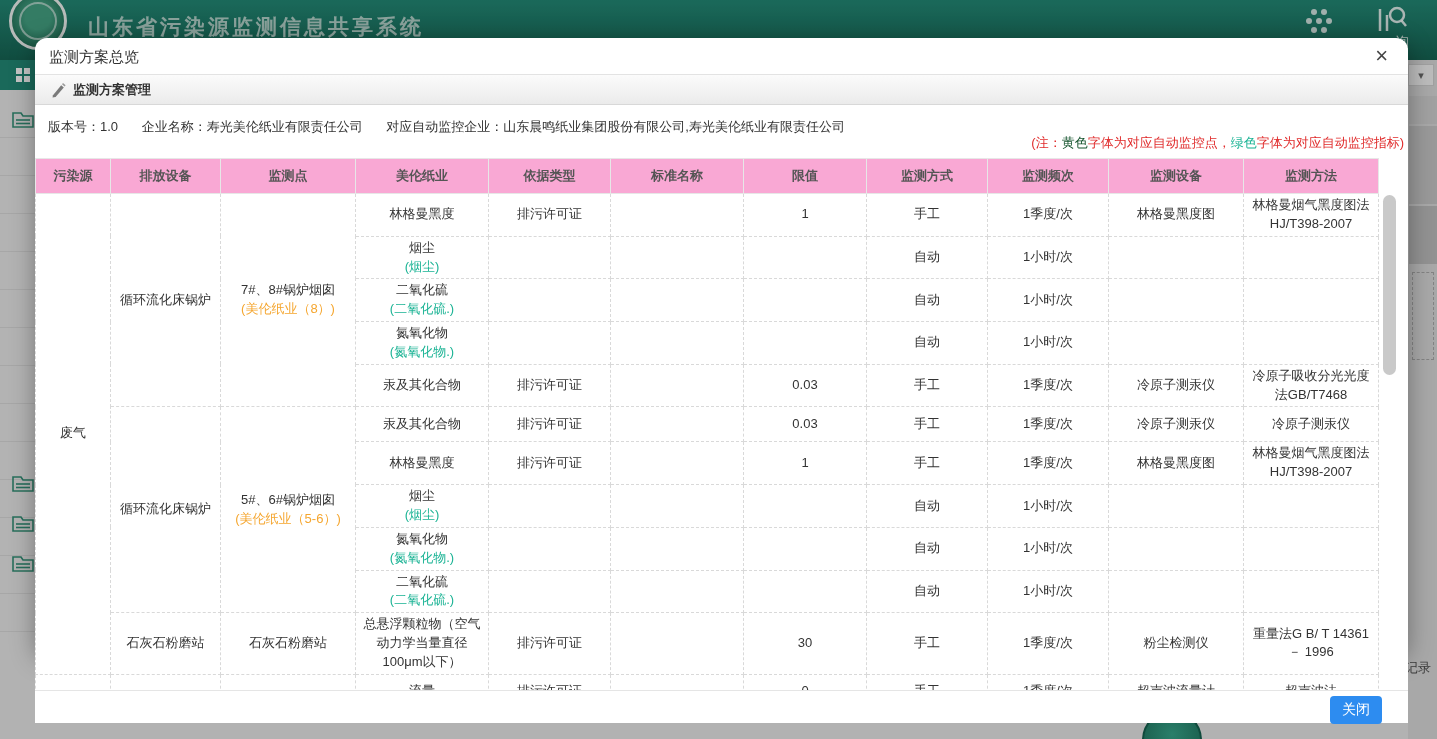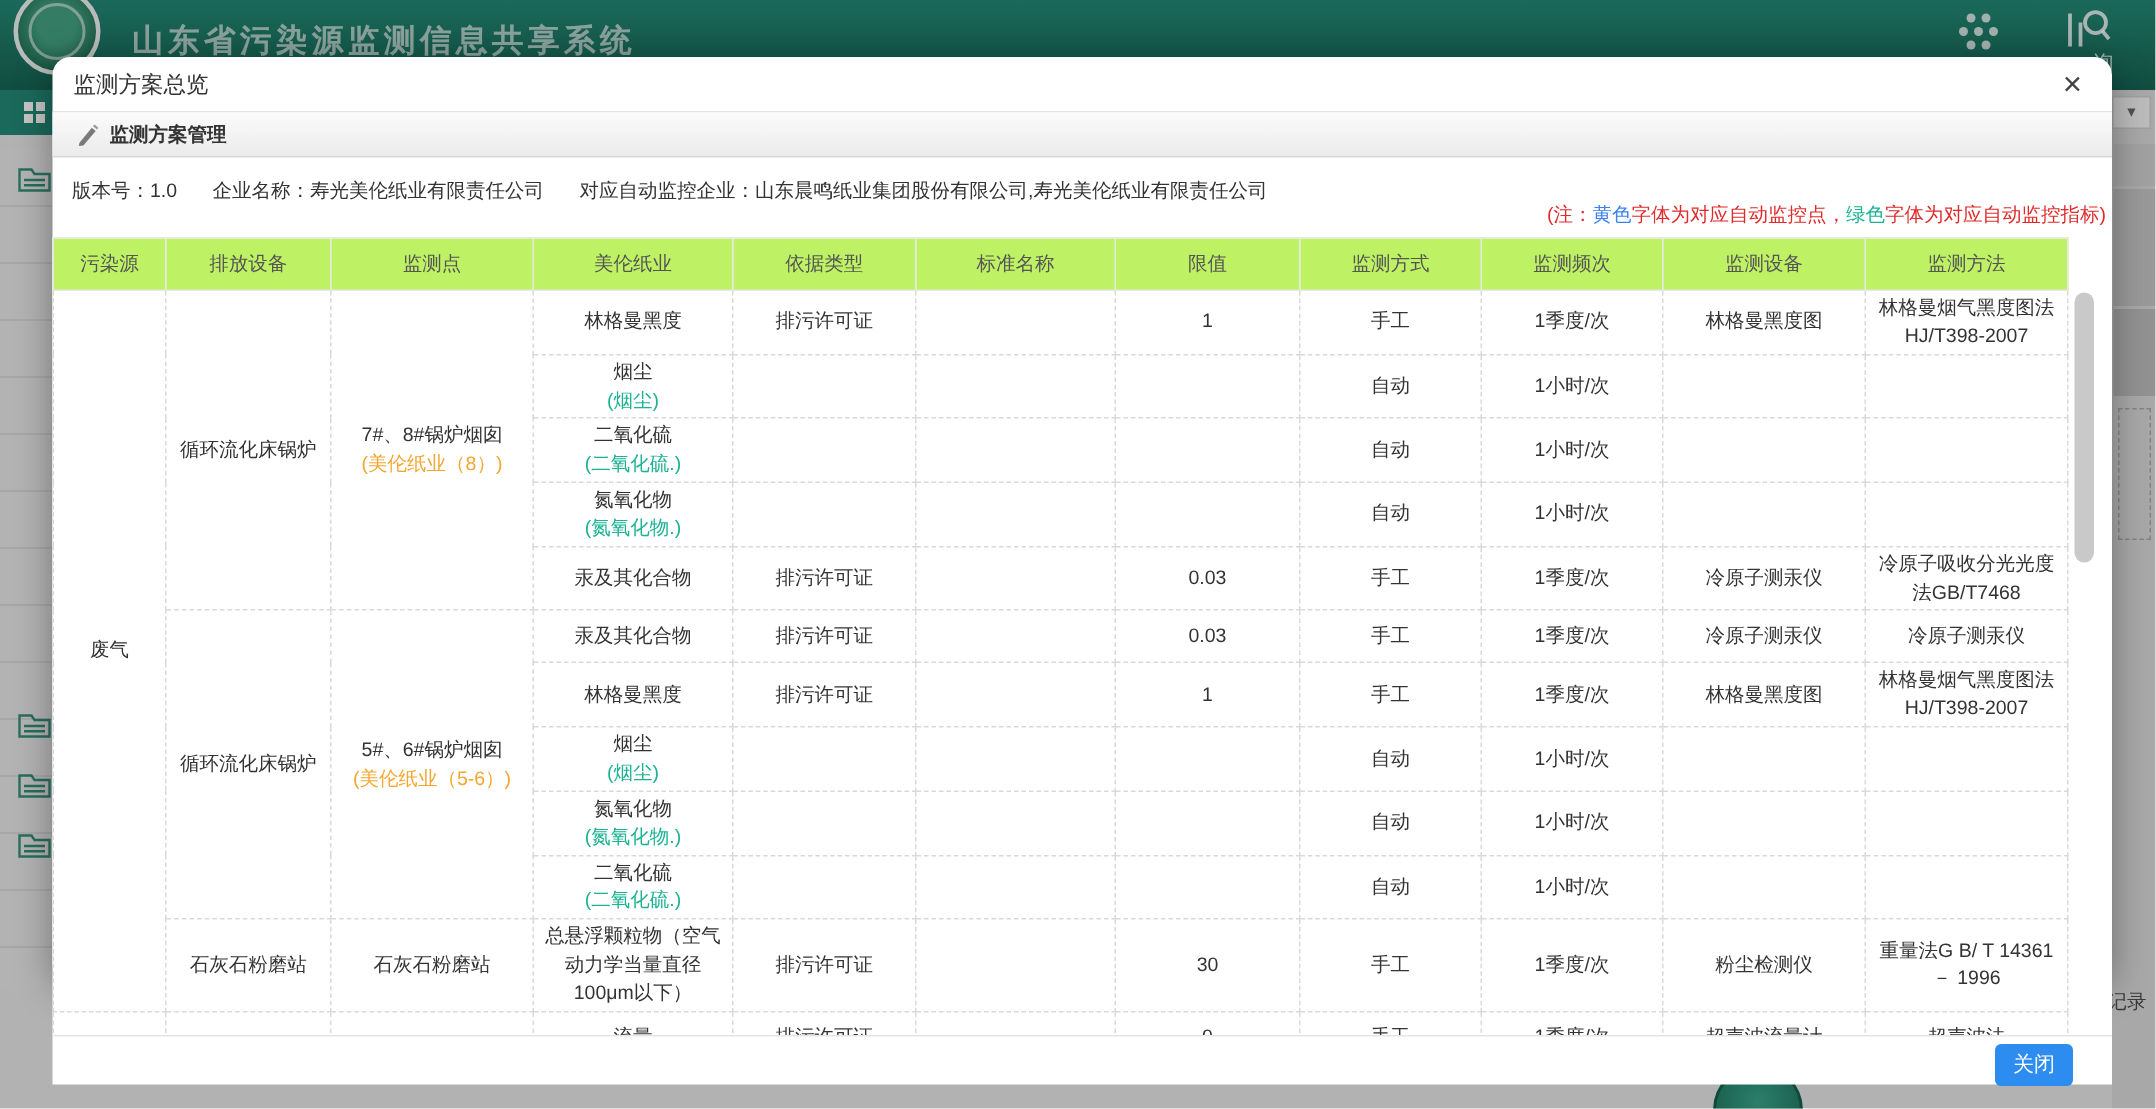--- a/index.html
+++ b/index.html
@@ -46,26 +46,26 @@
   .m-titlebar { position:relative; height:37px; border-bottom:1px solid #e3e3e3; }
   .m-title { position:absolute; left:14px; top:0; line-height:37px; font-size:15px; color:#333; }
   .m-close { position:absolute; right:20px; top:6px; font-size:22px; color:#444; cursor:pointer; line-height:24px; }
   .m-section { position:relative; height:30px; background:linear-gradient(#fbfbfb,#ebebeb); border-bottom:1px solid #d8d8d8; }
   .m-section svg { position:absolute; left:16px; top:7px; }
   .m-section-label { position:absolute; left:38px; top:0; line-height:30px; font-size:13px; font-weight:bold; color:#333; }
   .m-inforow { position:relative; height:52px; }
   .m-info { position:absolute; left:13px; top:13px; font-size:13px; color:#333; white-space:nowrap;text-align:right; }
   .m-info span { margin-right:20px; }
   .m-note { position:absolute; right:4px; top:29px; font-size:13px; color:#e02b2b; white-space:nowrap; }
-  .note-yellow { color:#3b82f6;margin-top:45px; }
+  .note-yellow { color:#14532d;margin-top:45px; }
   .note-green { color:#1ab394; }
 
   .m-tablewrap { position:absolute; left:0; top:120px; width:1373px; height:532px; overflow:hidden; background:#fff; }
   table { width:1343px; border-collapse:collapse; table-layout:fixed; }
-  th { height:35px; font-weight:normal; font-size:13px; color:#555; background:#bef264;
+  th { height:35px; font-weight:bold; font-size:13px; color:#555; background:#f9a8d4;
     border:1px solid #e7e7e7; text-align:center; }
   td { font-size:13px; color:#333; text-align:center; border:1px dashed #d9d9d9;
     padding:2px 4px; line-height:1.45; overflow:hidden; }
   tr.h35 { height:35px; }
   tr.h52 { height:52px; }
   .sub-green { color:#1ab394; }
   .pt-orange { color:#f5a62f; }
 
   .scroll-thumb { position:absolute; left:1348px; top:157px; width:13px; height:180px;
     background:#c9c9c9; border-radius:7px; z-index:11; cursor:pointer; }

